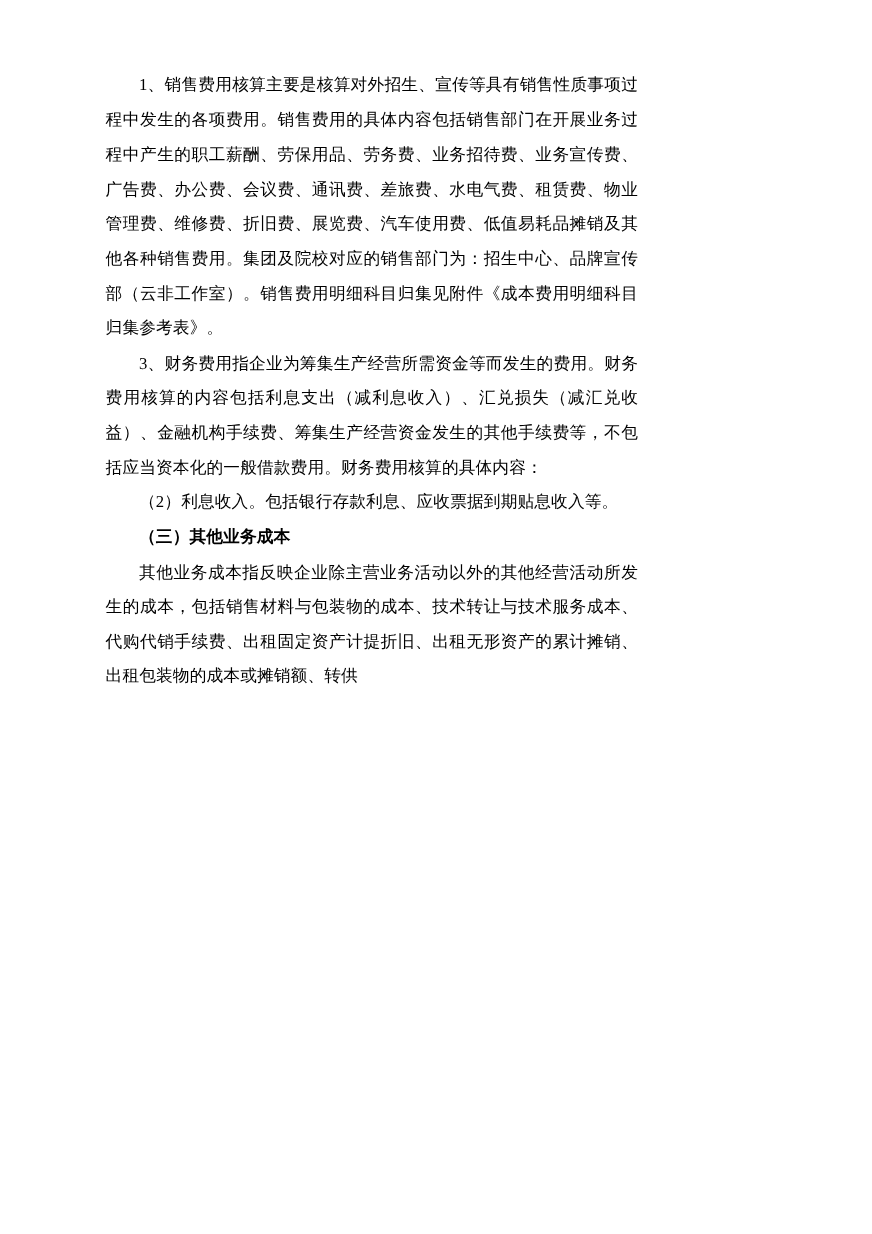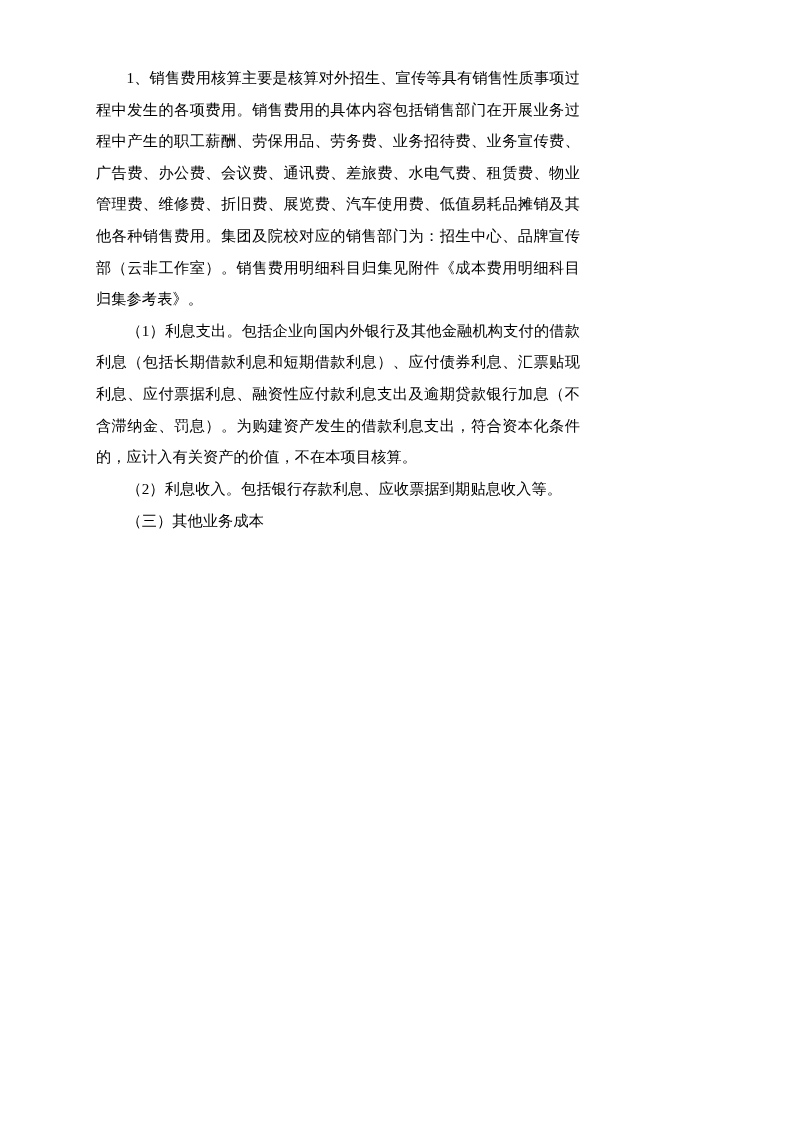--- a/index.html
+++ b/index.html
@@ -28,26 +28,27 @@
     text-align: justify;
     text-justify: inter-ideograph;
     letter-spacing: 0.1px;
   }
   p.para {
     margin: 0 0 0 0;
     text-indent: 2em;
   }
   .heading {
     text-indent: 2em;
-    font-weight: normal;
+    font-weight: bold;
   }
 </style>
 </head>
 <body>
 
 <div class="page">
   <div class="doc-body">
     <p class="para">1、销售费用核算主要是核算对外招生、宣传等具有销售性质事项过程中发生的各项费用。销售费用的具体内容包括销售部门在开展业务过程中产生的职工薪酬、劳保用品、劳务费、业务招待费、业务宣传费、广告费、办公费、会议费、通讯费、差旅费、水电气费、租赁费、物业管理费、维修费、折旧费、展览费、汽车使用费、低值易耗品摊销及其他各种销售费用。集团及院校对应的销售部门为：招生中心、品牌宣传部（云非工作室）。销售费用明细科目归集见附件《成本费用明细科目归集参考表》。</p>
-    <p class="para">（1）利息支出。包括企业向国内外银行及其他金融机构支付的借款利息（包括长期借款利息和短期借款利息）、应付债券利息、汇票贴现利息、应付票据利息、融资性应付款利息支出及逾期贷款银行加息（不含滞纳金、罚息）。为购建资产发生的借款利息支出，符合资本化条件的，应计入有关资产的价值，不在本项目核算。</p>
+    <p class="para">3、财务费用指企业为筹集生产经营所需资金等而发生的费用。财务费用核算的内容包括利息支出（减利息收入）、汇兑损失（减汇兑收益）、金融机构手续费、筹集生产经营资金发生的其他手续费等，不包括应当资本化的一般借款费用。财务费用核算的具体内容：</p>
     <p class="para">（2）利息收入。包括银行存款利息、应收票据到期贴息收入等。</p>
     <p class="para heading">（三）其他业务成本</p>
+    <p class="para">其他业务成本指反映企业除主营业务活动以外的其他经营活动所发生的成本，包括销售材料与包装物的成本、技术转让与技术服务成本、代购代销手续费、出租固定资产计提折旧、出租无形资产的累计摊销、出租包装物的成本或摊销额、转供</p>
   </div>
 </div>
 
 </body></html>

